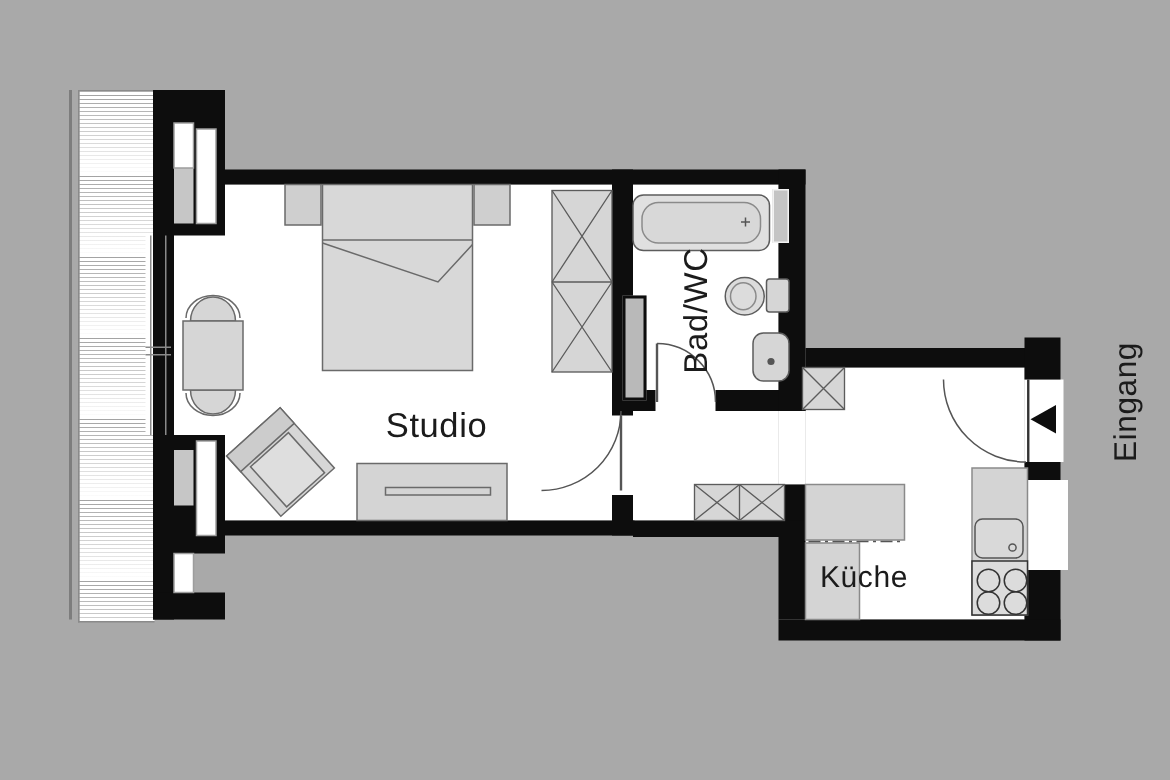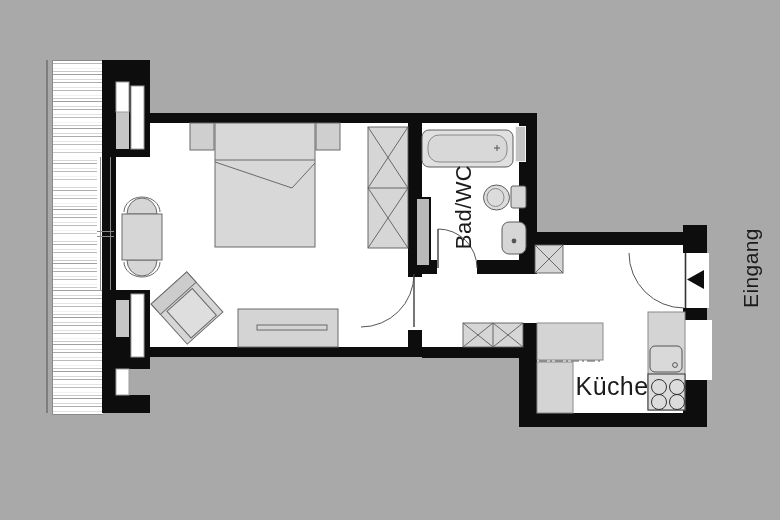--- a/index.html
+++ b/index.html
@@ -173,16 +173,17 @@
       </g>
     </g>
 
     <g stroke="#555" fill="none">
       <path d="M629,253 A55,55 0 0 0 684,308"></path>
       <path d="M685.5,253 V308" stroke-width="1.6" stroke="#333"></path>
     </g>
     <polygon points="704,270 704,289 687,279.5" fill="#0d0d0d"></polygon>
   </svg>
 
+  <div class="label" style="left:291px;top:284px;font-size:23px;">Studio</div>
   <div class="label rot" style="left:464px;top:207px;font-size:22px;">Bad/WC</div>
-  <div class="label" style="left:612px;top:386px;font-size:25px;">Küche</div>
+  <div class="label" style="left:576px;top:386px;font-size:20px;">Küche</div>
   <div class="label rot" style="left:751px;top:268px;font-size:21px;">Eingang</div>
 </div>
 
 </body></html>

